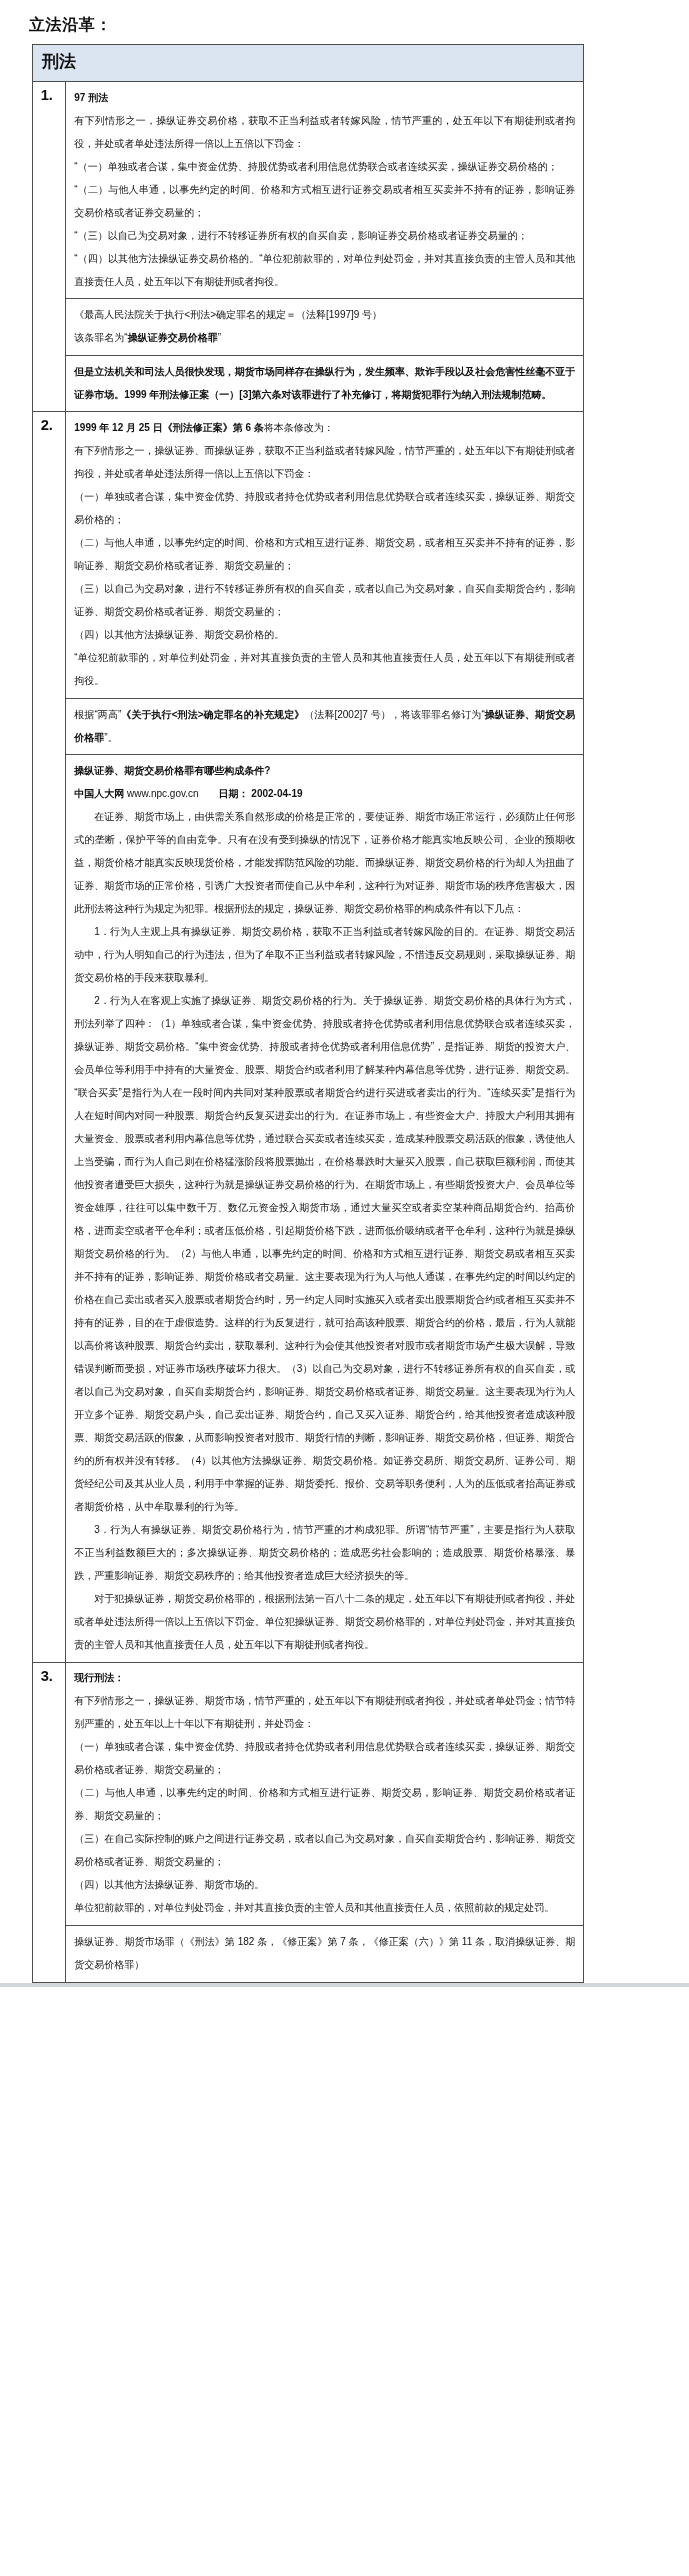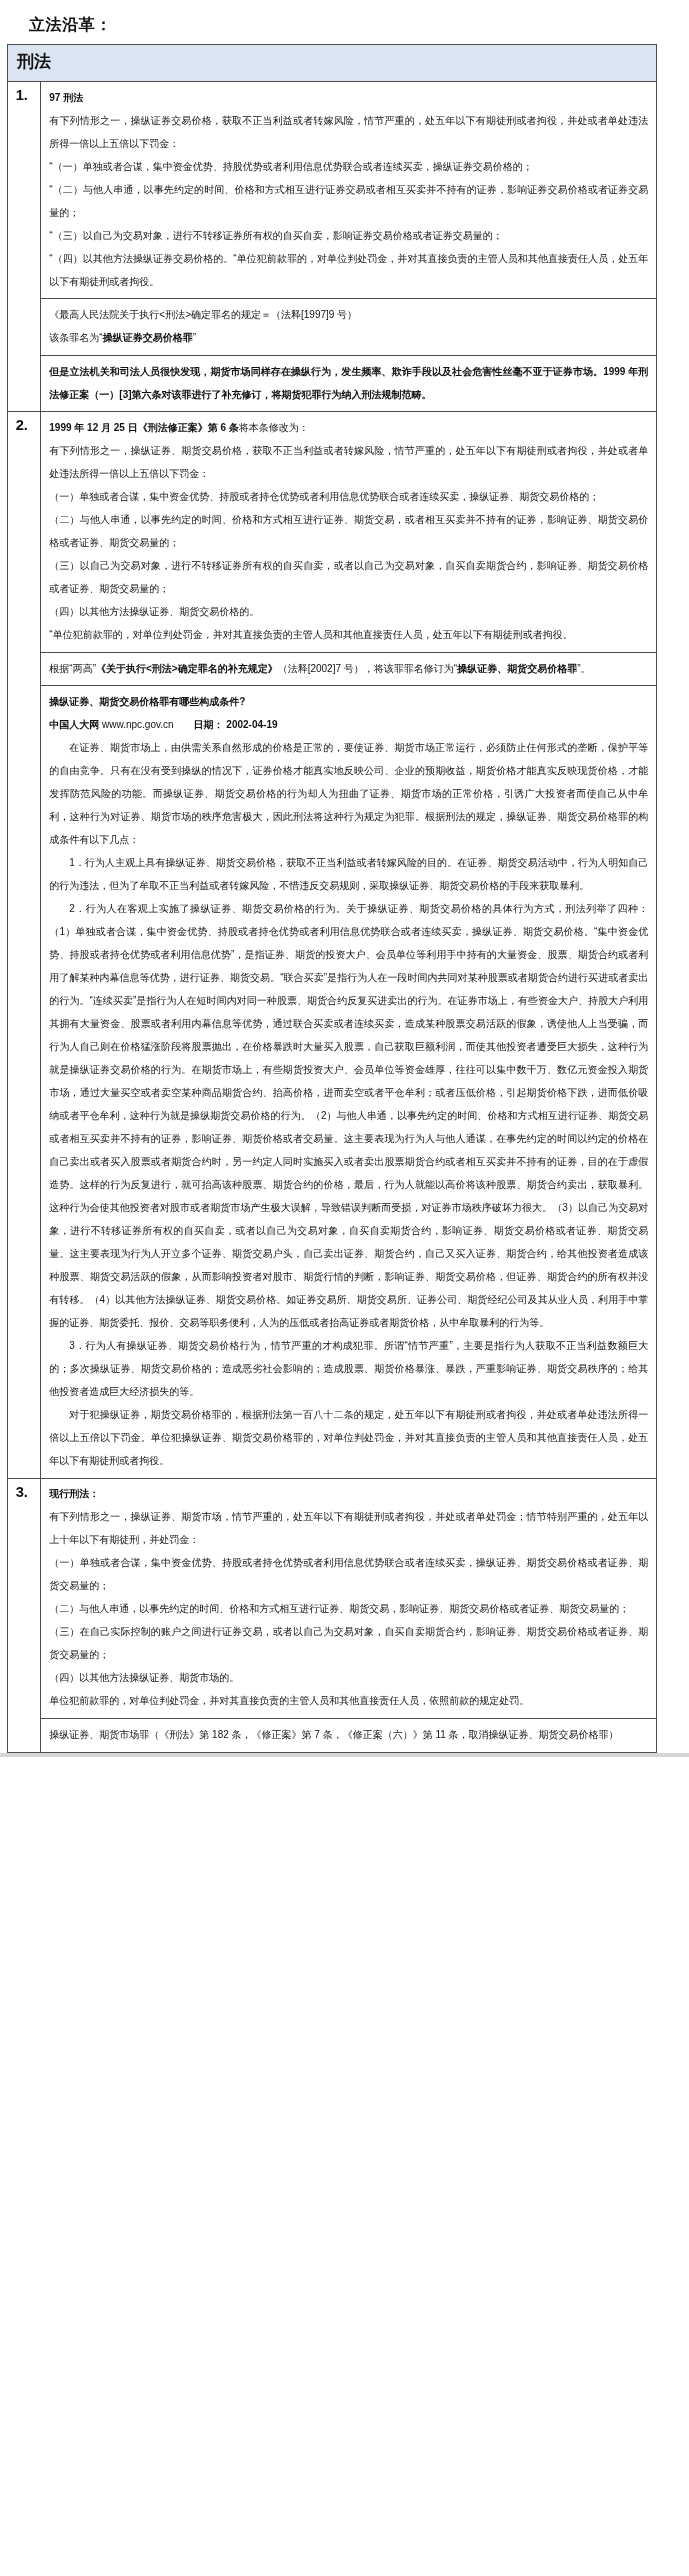--- a/index.html
+++ b/index.html
@@ -9,22 +9,22 @@
     color:#111;
     -webkit-font-smoothing:antialiased;
   }
   .page-heading{
     font-size:16px;
     font-weight:bold;
     margin:15.3px 0 7.7px 29px;
     letter-spacing:0.6px;
   }
   .law-table{
-    margin-left:7px;
-    width:650px;
+    margin-left:32px;
+    width:552px;
     border:0.6px solid #4d4d4d;
     border-bottom:none;
     box-sizing:border-box;
   }
   .table-header{
     background:#dbe5f1;
     border-bottom:0.6px solid #4d4d4d;
     padding:5.1px 9px 7.7px 9px;
   }
   .table-header .title{
@@ -99,21 +99,21 @@
           <div class="section">
             <p><span class="b">但是立法机关和司法人员很快发现，期货市场同样存在操纵行为，发生频率、欺诈手段以及社会危害性丝毫不亚于证券市场。1999 年刑法修正案（一）[3]第六条对该罪进行了补充修订，将期货犯罪行为纳入刑法规制范畴。</span></p>
           </div>
         </div>
       </div>
       <div class="main-row">
         <div class="num-cell">2.</div>
         <div class="content-cell">
           <div class="section">
             <p><span class="b">1999 年 12 月 25 日《刑法修正案》第 6 条</span><span>将本条修改为：</span></p>
-            <p><span>有下列情形之一，操纵证券、期货交易价格，获取不正当利益或者转嫁风险，情节严重的，处五年以下有期徒刑或者拘役，并处或者单处违法所得一倍以上五倍以下罚金：</span></p>
+            <p><span>有下列情形之一，操纵证券、而操纵证券，获取不正当利益或者转嫁风险，情节严重的，处五年以下有期徒刑或者拘役，并处或者单处违法所得一倍以上五倍以下罚金：</span></p>
             <p><span>（一）单独或者合谋，集中资金优势、持股或者持仓优势或者利用信息优势联合或者连续买卖，操纵证券、期货交易价格的；</span></p>
             <p><span>（二）与他人串通，以事先约定的时间、价格和方式相互进行证券、期货交易，或者相互买卖并不持有的证券，影响证券、期货交易价格或者证券、期货交易量的；</span></p>
             <p><span>（三）以自己为交易对象，进行不转移证券所有权的自买自卖，或者以自己为交易对象，自买自卖期货合约，影响证券、期货交易价格或者证券、期货交易量的；</span></p>
             <p><span>（四）以其他方法操纵证券、期货交易价格的。</span></p>
             <p><span>“单位犯前款罪的，对单位判处罚金，并对其直接负责的主管人员和其他直接责任人员，处五年以下有期徒刑或者拘役。</span></p>
           </div>
           <div class="section">
             <p><span>根据“两高”</span><span class="b">《关于执行&lt;刑法&gt;确定罪名的补充规定》</span><span>（法释[2002]7 号），将该罪罪名修订为“</span><span class="b">操纵证券、期货交易价格罪</span><span>”。</span></p>
           </div>
           <div class="section">

